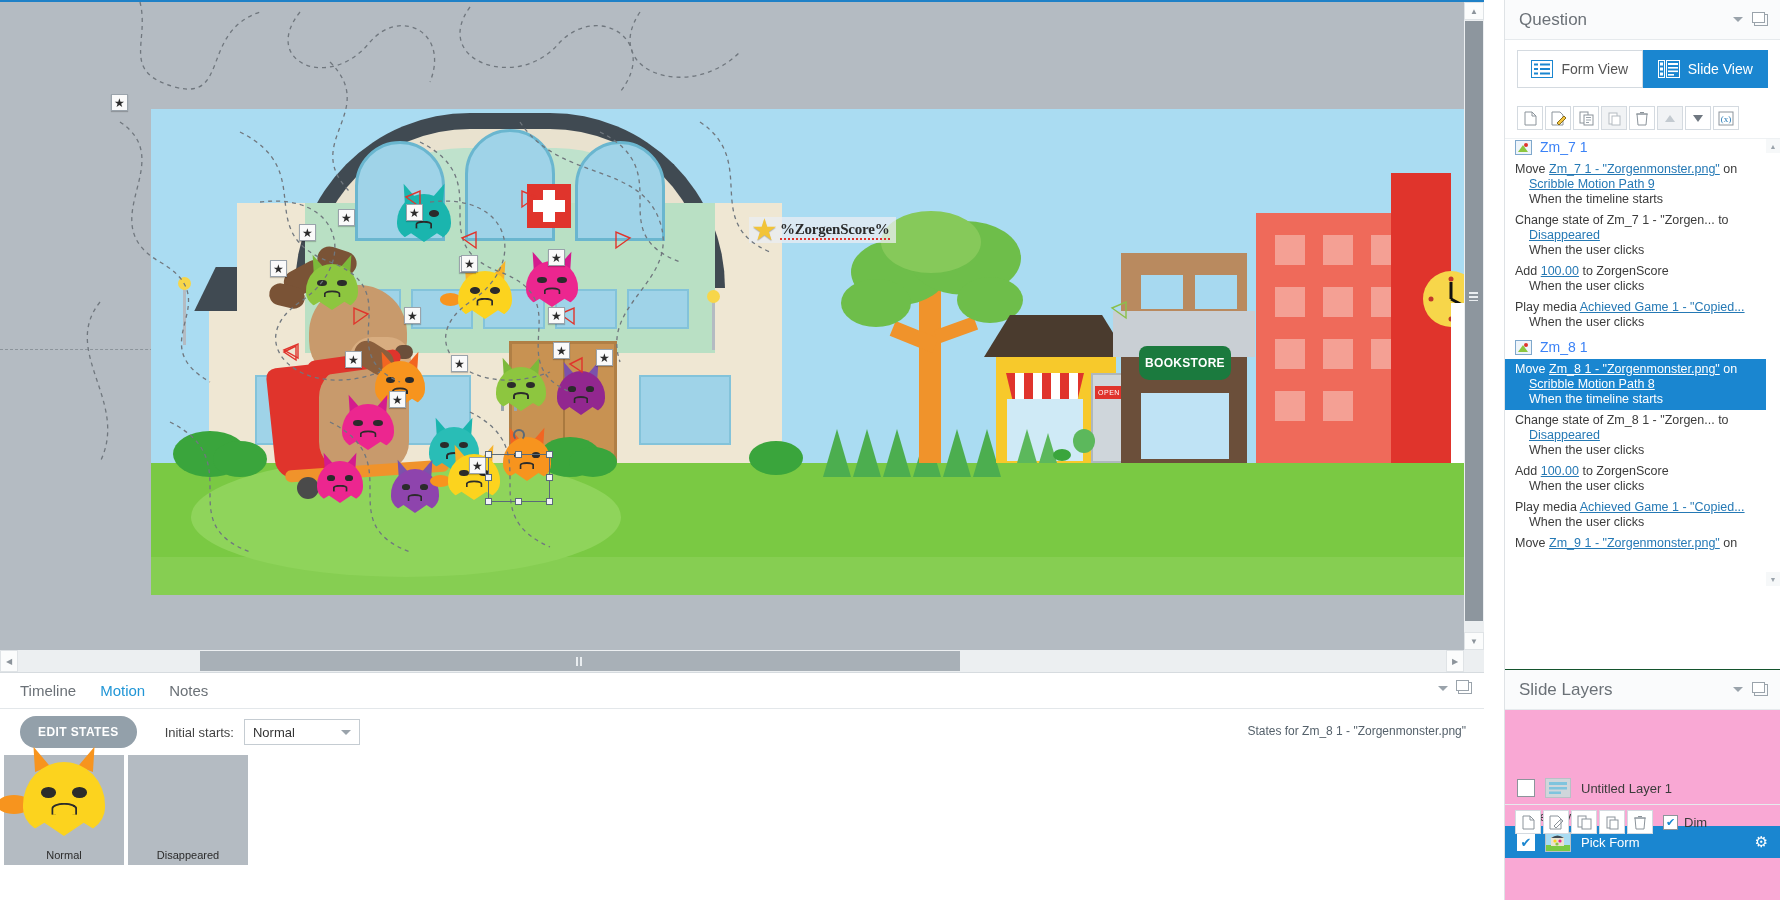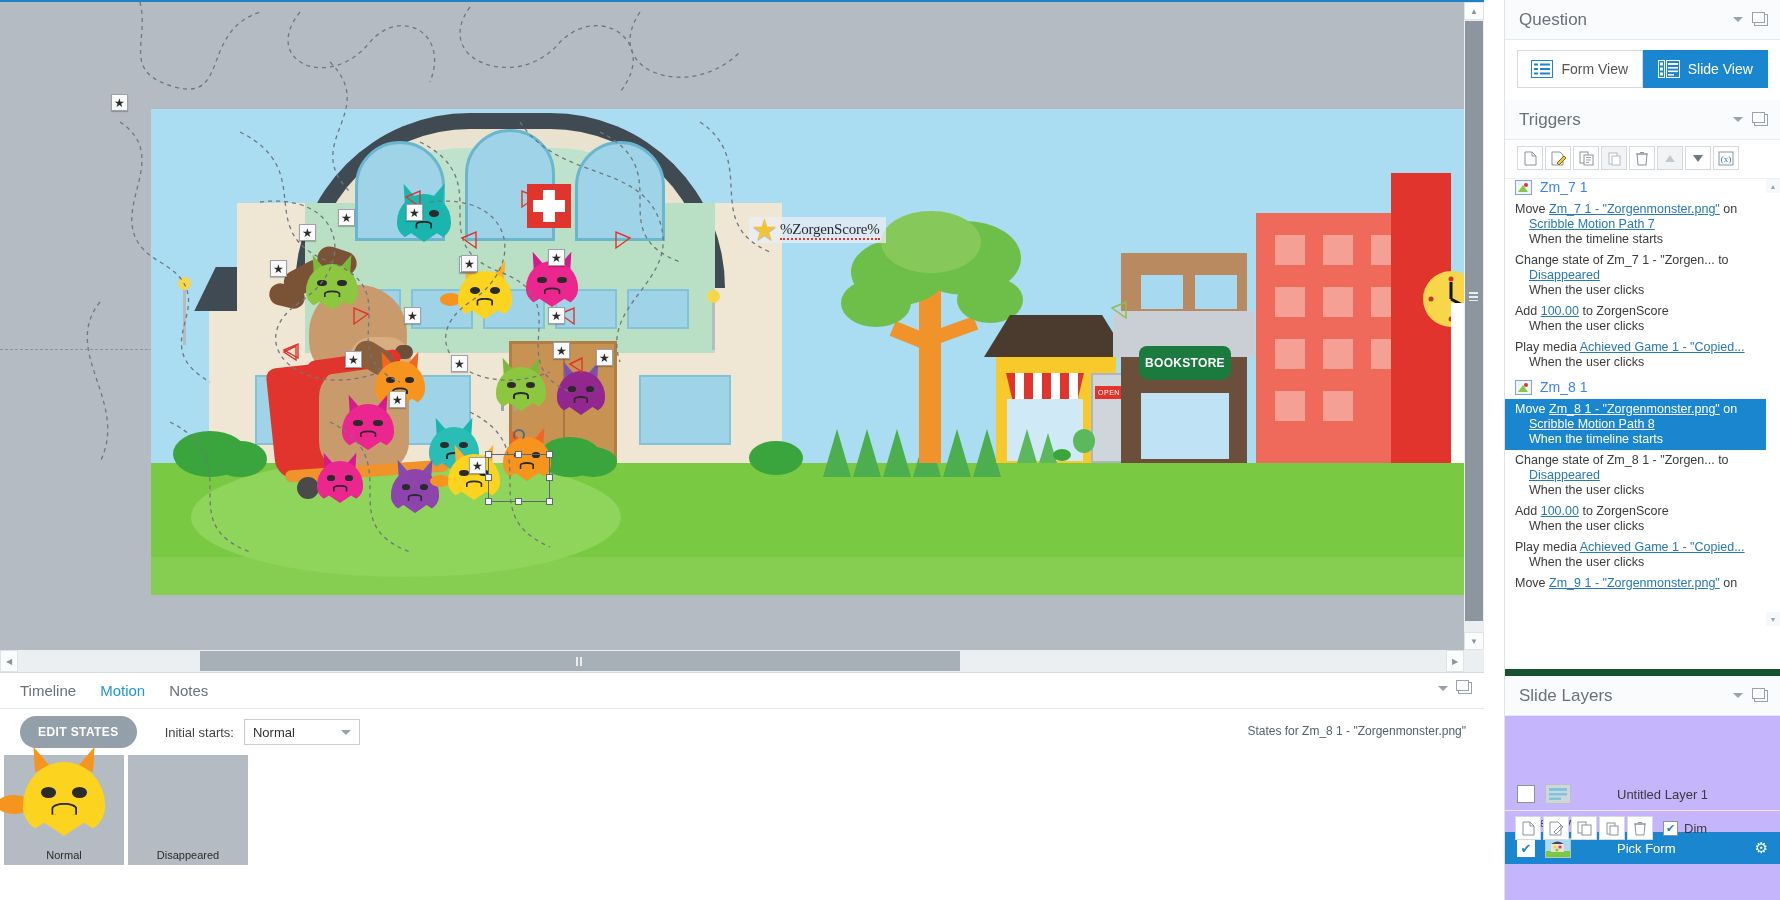--- a/index.html
+++ b/index.html
@@ -134,21 +134,21 @@
     font-size:12px; color:#2b2b2b; line-height:1; box-shadow:0 1px 1px rgba(0,0,0,.2);
   }
 
   
   #score-ref {
     position:absolute; left:598px; top:108px; display:flex; align-items:center; gap:2px;
     background:rgba(233,238,243,.75); padding:1px 6px 1px 2px;
   }
   #score-ref .star { font-size:30px; color:#f2c438; line-height:.8; text-shadow:0 1px 1px rgba(0,0,0,.25); }
   #score-ref .txt {
-    font-family:"Liberation Serif", serif; font-weight:normal; font-size:15px; color:#2b2b2b;
+    font-family:"Liberation Serif", serif; font-weight:bold; font-size:15px; color:#2b2b2b;
     border-bottom:2px dotted #e0342c; letter-spacing:-.2px;
   }
 
   
   #paths { position:absolute; left:0; top:0; width:1484px; height:650px; pointer-events:none; }
 
   
   .guide-h { position:absolute; left:0; right:0; height:0; border-top:1px dashed #8c949b; }
 
   
@@ -241,28 +241,28 @@
   .obj-ico:after { content:''; position:absolute; right:3px; top:2px; width:4px;height:4px; border-radius:50%; background:#e0342c; }
   .trig-item { padding:3px 10px 3px 10px; line-height:15px; }
   .trig-item .l1 { font-size:12.5px; color:#3b3b3b; }
   .trig-item .l2 { font-size:12.5px; color:#3b3b3b; padding-left:14px; }
   .trig-item .l3 { font-size:12.5px; color:#3b3b3b; padding-left:14px; }
   .lnk { color:#2579b5; text-decoration:underline; }
   .trig-item.sel { background:#1a86d0; }
   .trig-item.sel .l1,.trig-item.sel .l2,.trig-item.sel .l3 { color:#fff; }
   .trig-item.sel .lnk { color:#fff; }
 
-  #layers-panel { position:absolute; left:0; right:0; top:669px; bottom:0; background:#c4b5fd; border-top:7px solid #14532d; }
+  #layers-panel { position:absolute; left:0; right:0; top:669px; bottom:0; background:#f9a8d4; border-top:1px solid #14532d; }
   #layers-body { position:relative; height:130px; }
   .layer-row { display:flex; align-items:center; gap:10px; padding:6px 12px; position:relative; }
   .layer-row.base-sel { background:#1a86d0; color:#fff; }
   .cbox { width:18px; height:18px; border:1px solid #8c949b; background:#fff; display:flex; align-items:center; justify-content:center; font-size:13px; color:#1a86d0; }
   .layer-row.base-sel .cbox { border-color:#fff; }
   .layer-thumb { width:26px; height:20px; border:1px solid #b9c0c6; background:#d9dde1; overflow:hidden; position:relative; }
-  .layer-name { font-size:13px;margin-left:36px; }
+  .layer-name { font-size:13px; }
   .base-label { padding:4px 12px 2px 12px; font-size:13px; color:#3b3b3b; border-top:1px solid #e6eaed; }
   .gear { position:absolute; right:12px; font-size:15px; color:#fff; }
   #layer-toolbar { position:absolute; left:0; right:0; bottom:6px; display:flex; align-items:center; gap:2px; padding:0 10px; }
   #layer-toolbar .dimwrap { display:flex; align-items:center; gap:6px; margin-left:8px; font-size:13px; color:#3b3b3b; }
   #layer-toolbar .cb2 { width:15px;height:15px;border:1px solid #8c949b;background:#fff;display:flex;align-items:center;justify-content:center;font-size:11px;color:#1a86d0;}
   svg { display:block; }
 </style>
 </head>
 <body>
 
@@ -670,27 +670,20 @@
             <rect x="10" y="3" width="10" height="2" fill="#fff"></rect>
               <rect x="10" y="7" width="10" height="1.6" fill="#fff"></rect>
             <rect x="10" y="10.5" width="10" height="1.6" fill="#fff"></rect>
               <rect x="10" y="14" width="6" height="1.6" fill="#fff"></rect>
           </svg>
         </span>
         <span>Slide View</span>
       </div>
     </div>
 
-    <div class="panel-head">
-      <span class="ttl">Triggers</span>
-      <span class="ctrls">
-        <span class="caret-dn"></span>
-        <span class="win-ico"></span>
-      </span>
-    </div>
     <div id="trig-toolbar">
       <div class="tbtn">
         <svg width="13" height="15" viewBox="0 0 13 15">
             <path d="M1 1h7l4 4v9H1z" fill="#fff" stroke="#8c949b"></path>
             <path d="M8 1v4h4" fill="none" stroke="#8c949b"></path>
           </svg>
       </div>
       <div class="tbtn">
         <svg width="15" height="15" viewBox="0 0 15 15">
             <path d="M1 1h8l3 3v10H1z" fill="#fff" stroke="#8c949b"></path>
@@ -736,21 +729,21 @@
 
     <div id="trig-list">
       <div id="trig-items">
 
         <div class="trig-obj">
           <span class="obj-ico"></span>
           <span class="nm">Zm_7 1</span>
         </div>
         <div class="trig-item">
           <div class="l1"><span>Move </span><span class="lnk">Zm_7 1 - "Zorgenmonster.png"</span><span> on</span></div>
-          <div class="l2"><span class="lnk">Scribble Motion Path 7</span></div>
+          <div class="l2"><span class="lnk">Scribble Motion Path 9</span></div>
           <div class="l3"><span>When the timeline starts</span></div>
         </div>
         <div class="trig-item">
           <div class="l1"><span>Change state of Zm_7 1 - "Zorgen... to</span></div>
           <div class="l2"><span class="lnk">Disappeared</span></div>
           <div class="l3"><span>When the user clicks</span></div>
         </div>
         <div class="trig-item">
           <div class="l1"><span>Add </span><span class="lnk">100.00</span><span> to ZorgenScore</span></div>
           <div class="l3"><span>When the user clicks</span></div>

